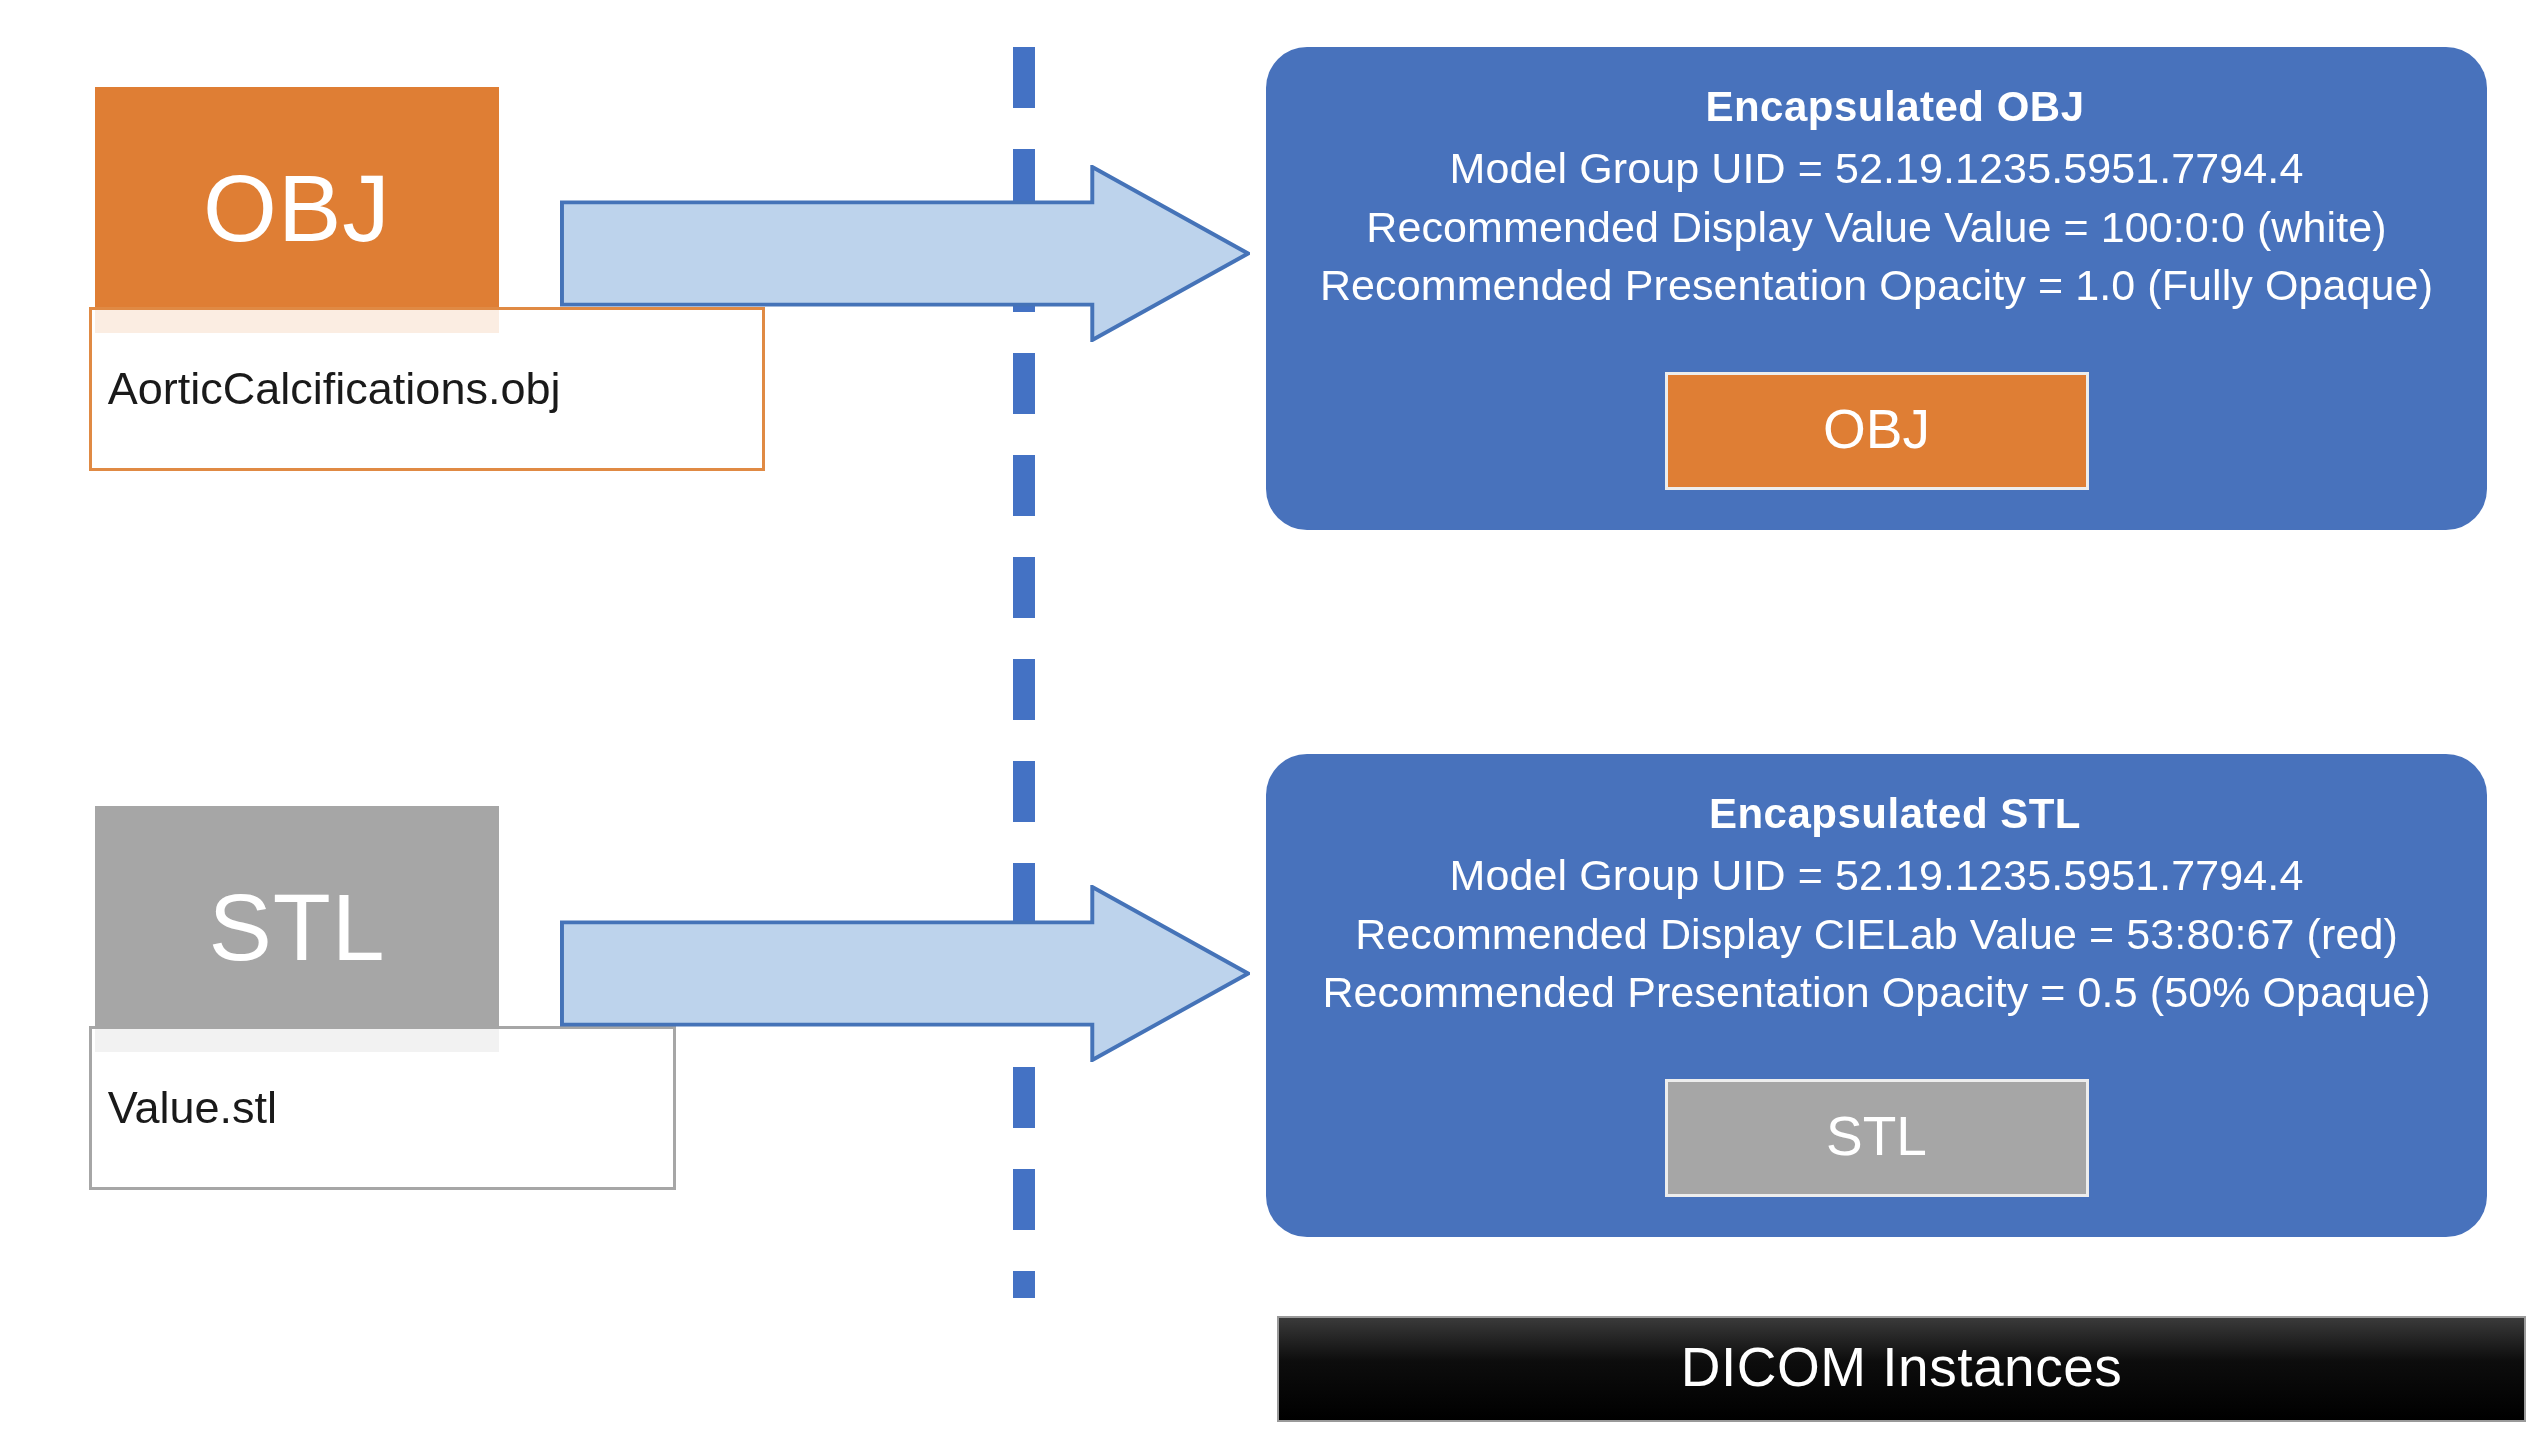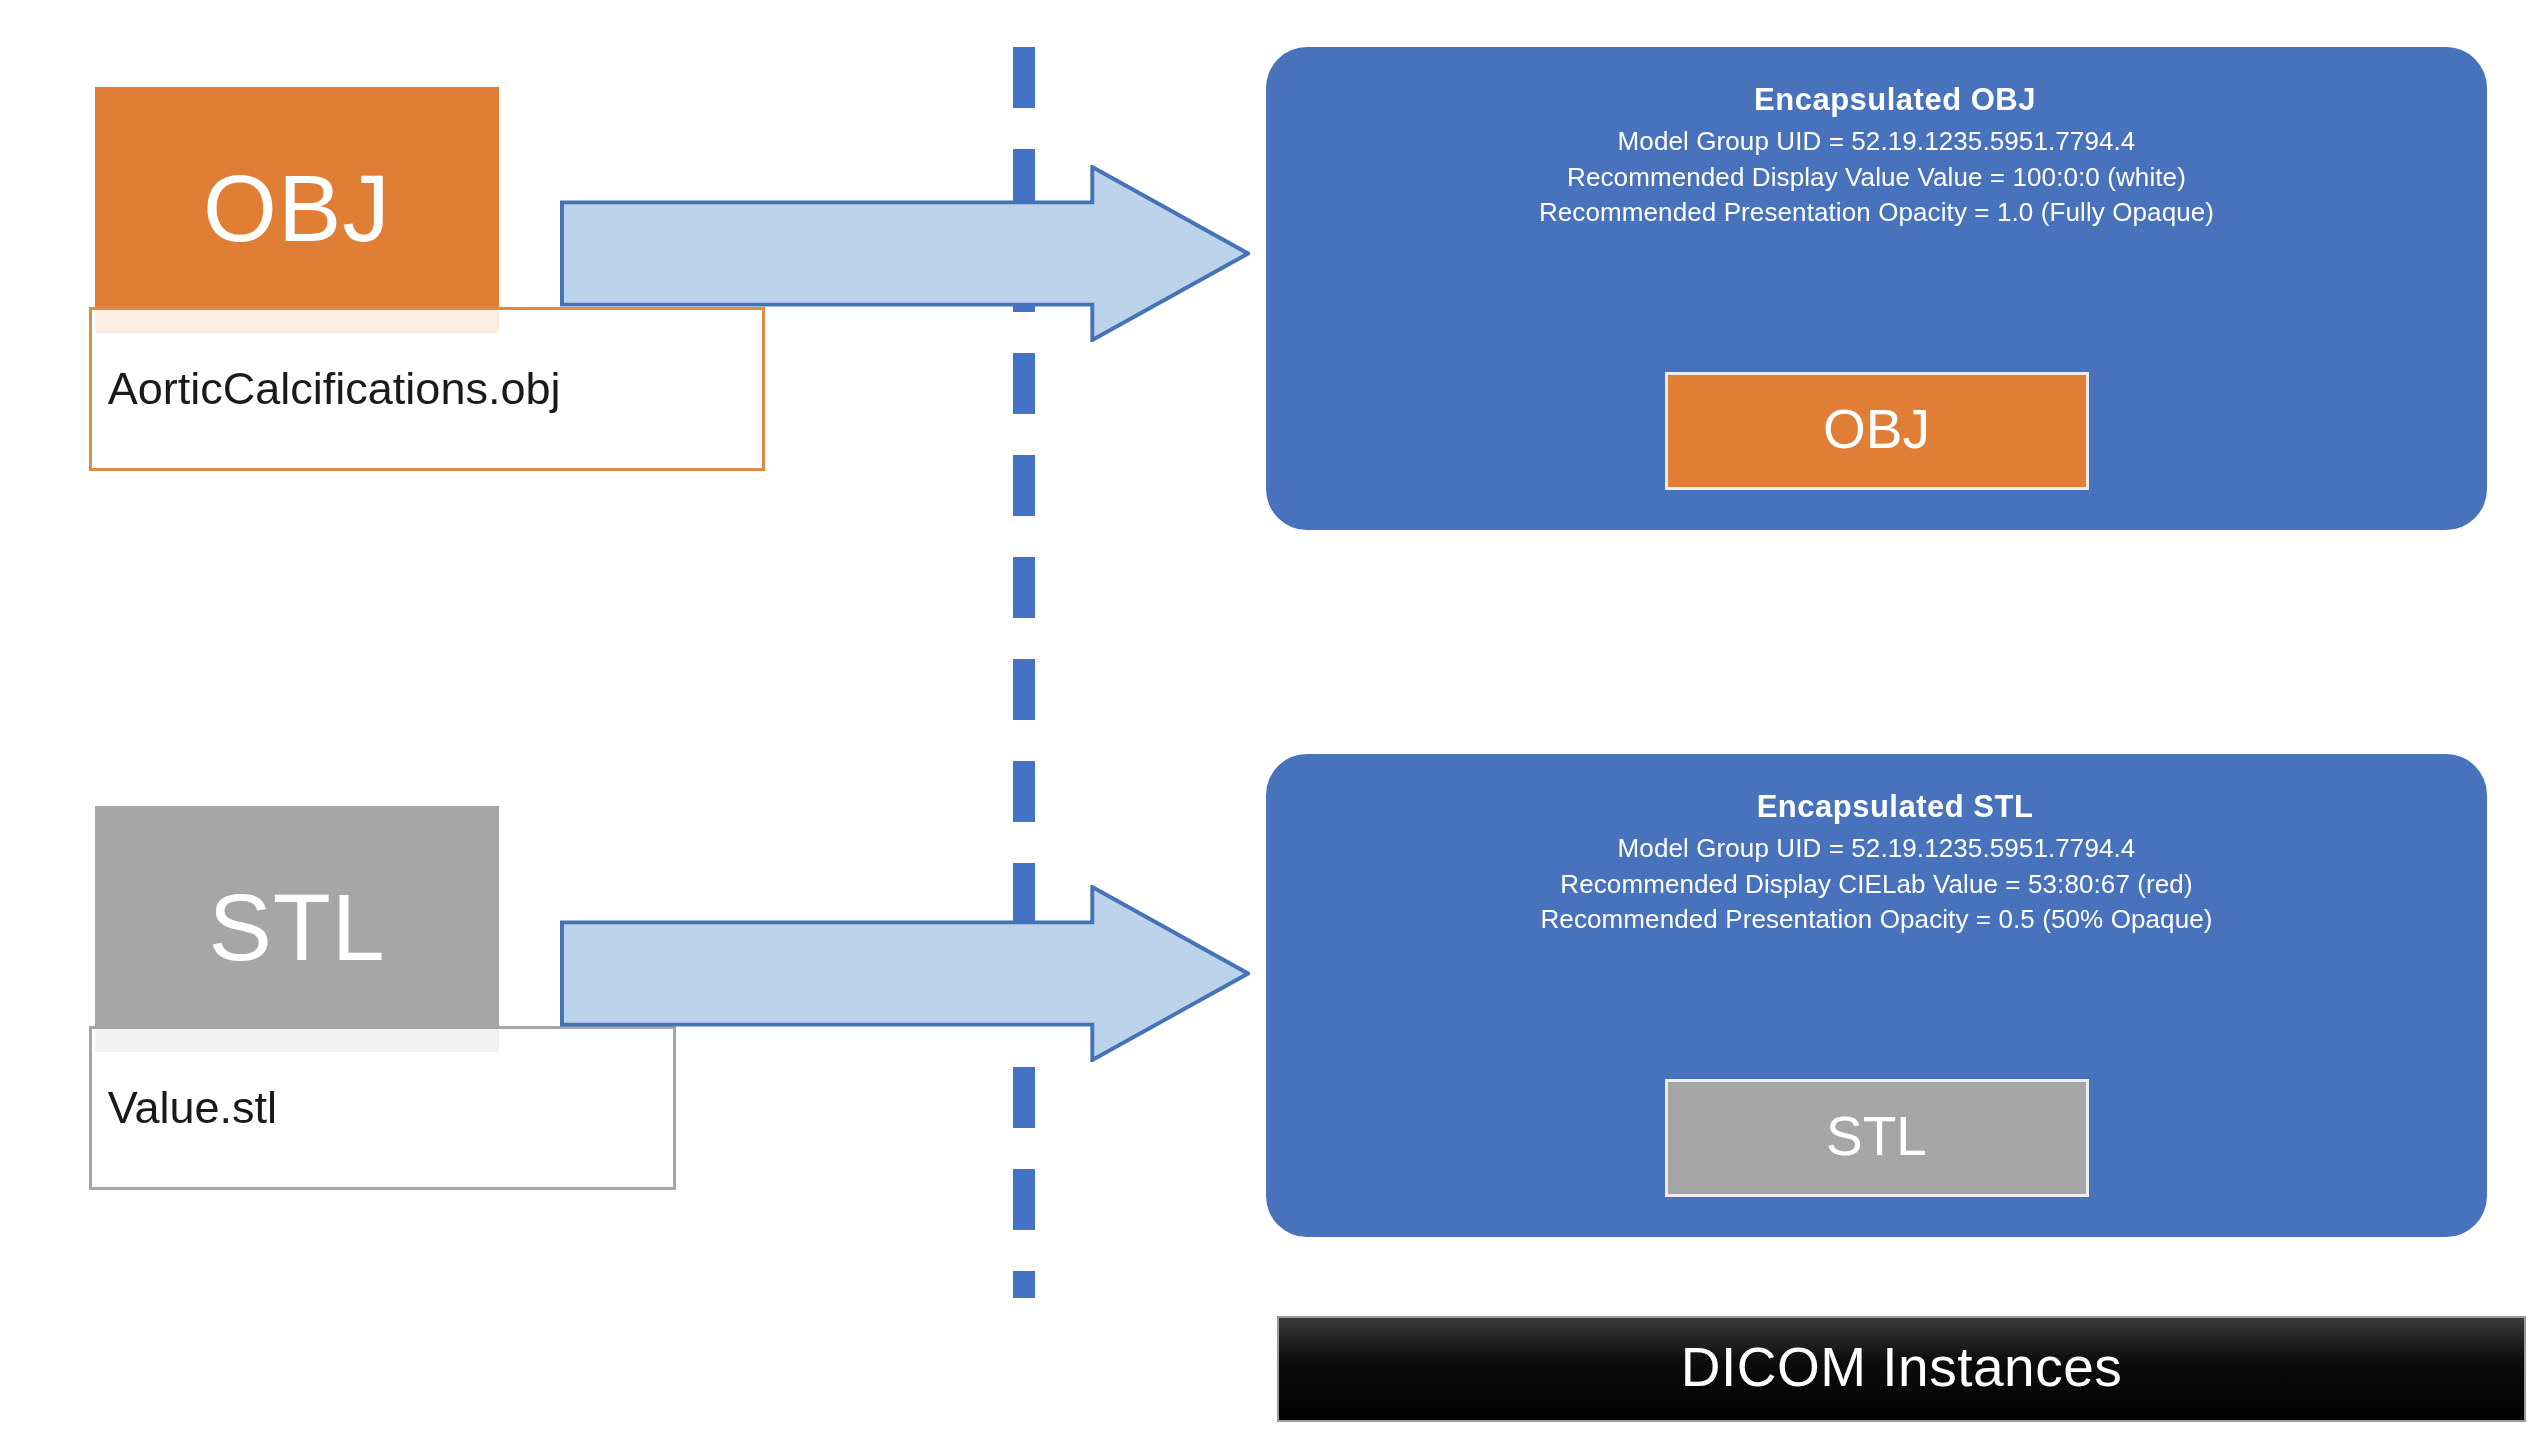--- a/index.html
+++ b/index.html
@@ -117,29 +117,29 @@
     border-radius: 41px;
     color: #ffffff;
     text-align: center;
     box-sizing: border-box;
     padding-top: 31.5px;
   }
   .panel-obj { top: 47px; height: 483px; }
   .panel-stl { top: 754px; height: 483px; }
 
   .panel-title {
-    font-size: 31px;
+    font-size: 42px;
     font-weight: bold;
     letter-spacing: 0.5px;
     line-height: 1.35;
     margin-bottom: 3.9px;
     padding-left: 37px;
   }
   .panel-line {
-    font-size: 26px;
+    font-size: 43px;
     font-weight: 400;
     line-height: 1.36;
     letter-spacing: 0.1px;
     white-space: nowrap;
   }
 
   .badge {
     position: absolute;
     left: 50%;
     transform: translateX(-50%);

